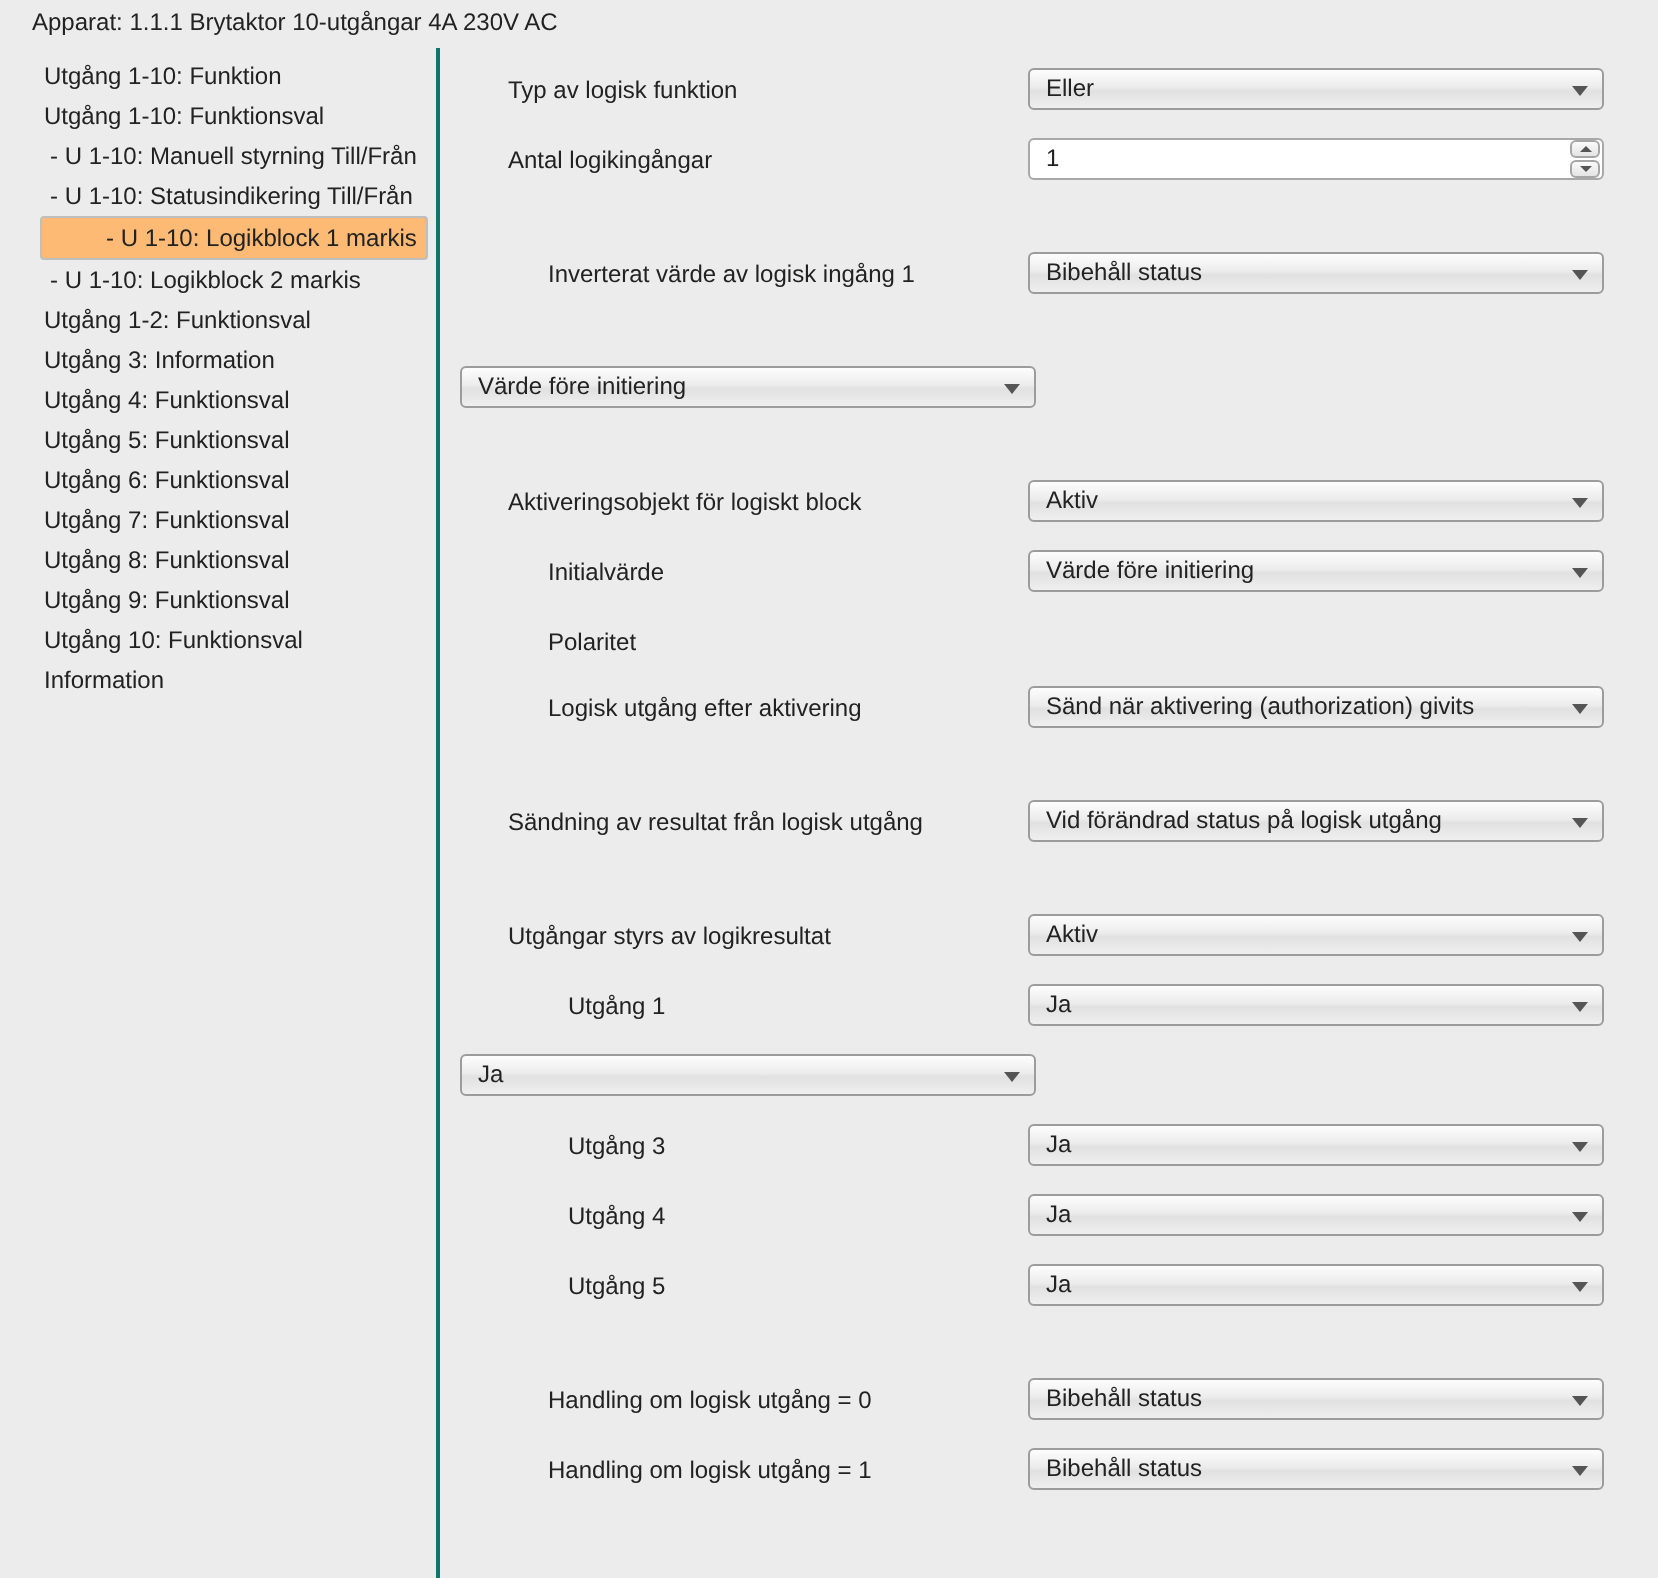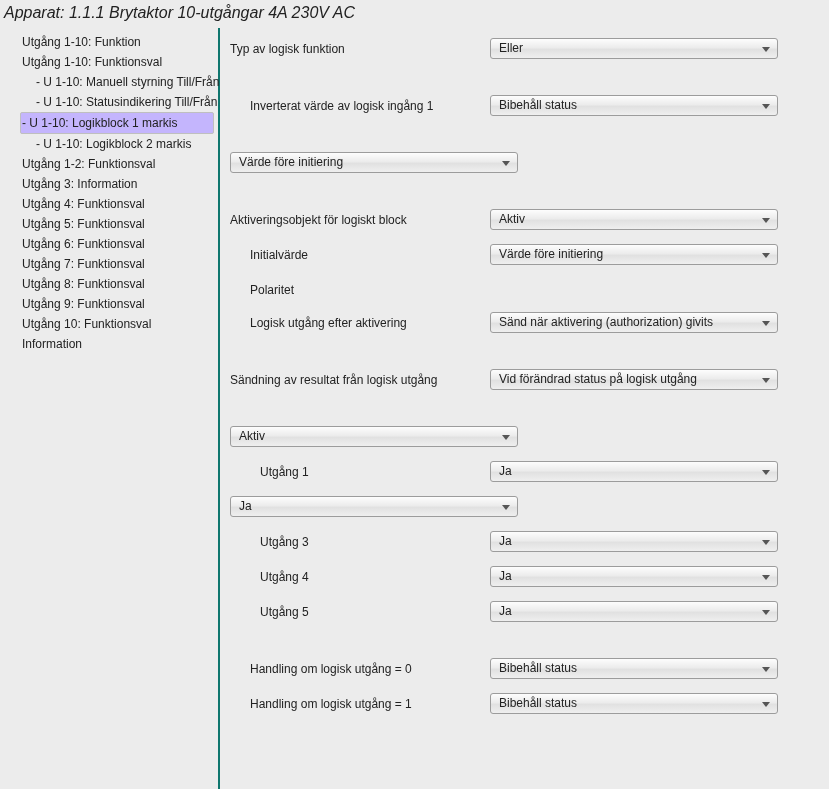--- a/index.html
+++ b/index.html
@@ -11,65 +11,65 @@
     color: #222;
   }
   .app {
     width: 829px;
     height: 789px;
     position: relative;
     background: #ececec;
     overflow: hidden;
   }
   .titlebar {
-    padding: 4px 6px 6px 4px;
-    font-size: 16px;
-    font-style: italic;
+    padding: 4px 6px 6px 16px;
+    font-size: 12px;
   }
 
   .content {
     display: flex;
     height: calc(100% - 24px);
   }
 
   
   .sidebar {
     width: 218px;
     border-right: 2px solid #0f766e;
     padding-top: 4px;
   }
   .tree-item {
     padding: 3px 6px 3px 22px;
     white-space: nowrap;
     cursor: pointer;
   }
-  .tree-item.level1 { padding-left: 36px; }
+  .tree-item.level1 { padding-left: 25px; }
   .tree-item.selected {
-    background: #c4b5fd;
+    background: #fdba74;
     border: 1px solid #bfbfbf;
     border-radius: 2px;
     margin: 0 4px 0 20px;
-    padding-left: 1px;
+    padding-left: 32px;
   }
 
   
   .main {
     flex: 1;
     padding: 10px 12px 10px 10px;
     overflow: hidden;
   }
   .row {
     display: flex;
     align-items: flex-start;
     margin-bottom: 14px;
   }
   .label-col {
     width: 260px;
     padding-top: 3px;
     line-height: 1.35;
+    margin-left: 24px;
   }
   .label-col.indent1 { padding-left: 20px; width: 260px; box-sizing: border-box; }
   .label-col.indent2 { padding-left: 30px; width: 260px; box-sizing: border-box; }
   .control-col {
     width: 288px;
   }
 
   .section-gap { height: 22px; }
 
   
@@ -164,20 +164,30 @@
 
     <div class="main">
 
       <div class="row">
         <div class="label-col">Typ av logisk funktion</div>
         <div class="control-col">
           <div class="dropdown">Eller</div>
         </div>
       </div>
 
+      <div class="row">
+        <div class="label-col">Antal logikingångar</div>
+        <div class="control-col">
+          <div class="spinner">
+            <span>1</span>
+            <div class="spin-btn up"></div>
+            <div class="spin-btn down"></div>
+          </div>
+        </div>
+      </div>
 
       <div class="section-gap"></div>
 
       <div class="row">
         <div class="label-col indent1">Inverterat värde av logisk ingång 1</div>
         <div class="control-col">
           <div class="dropdown">Bibehåll status</div>
         </div>
       </div>
 
@@ -221,20 +231,21 @@
       <div class="row">
         <div class="label-col">Sändning av resultat från logisk utgång</div>
         <div class="control-col">
           <div class="dropdown">Vid förändrad status på logisk utgång</div>
         </div>
       </div>
 
       <div class="section-gap"></div>
 
       <div class="row">
+        <div class="label-col">Utgångar styrs av logikresultat</div>
         <div class="control-col">
           <div class="dropdown">Aktiv</div>
         </div>
       </div>
 
       <div class="row">
         <div class="label-col indent2">Utgång 1</div>
         <div class="control-col">
           <div class="dropdown">Ja</div>
         </div>

